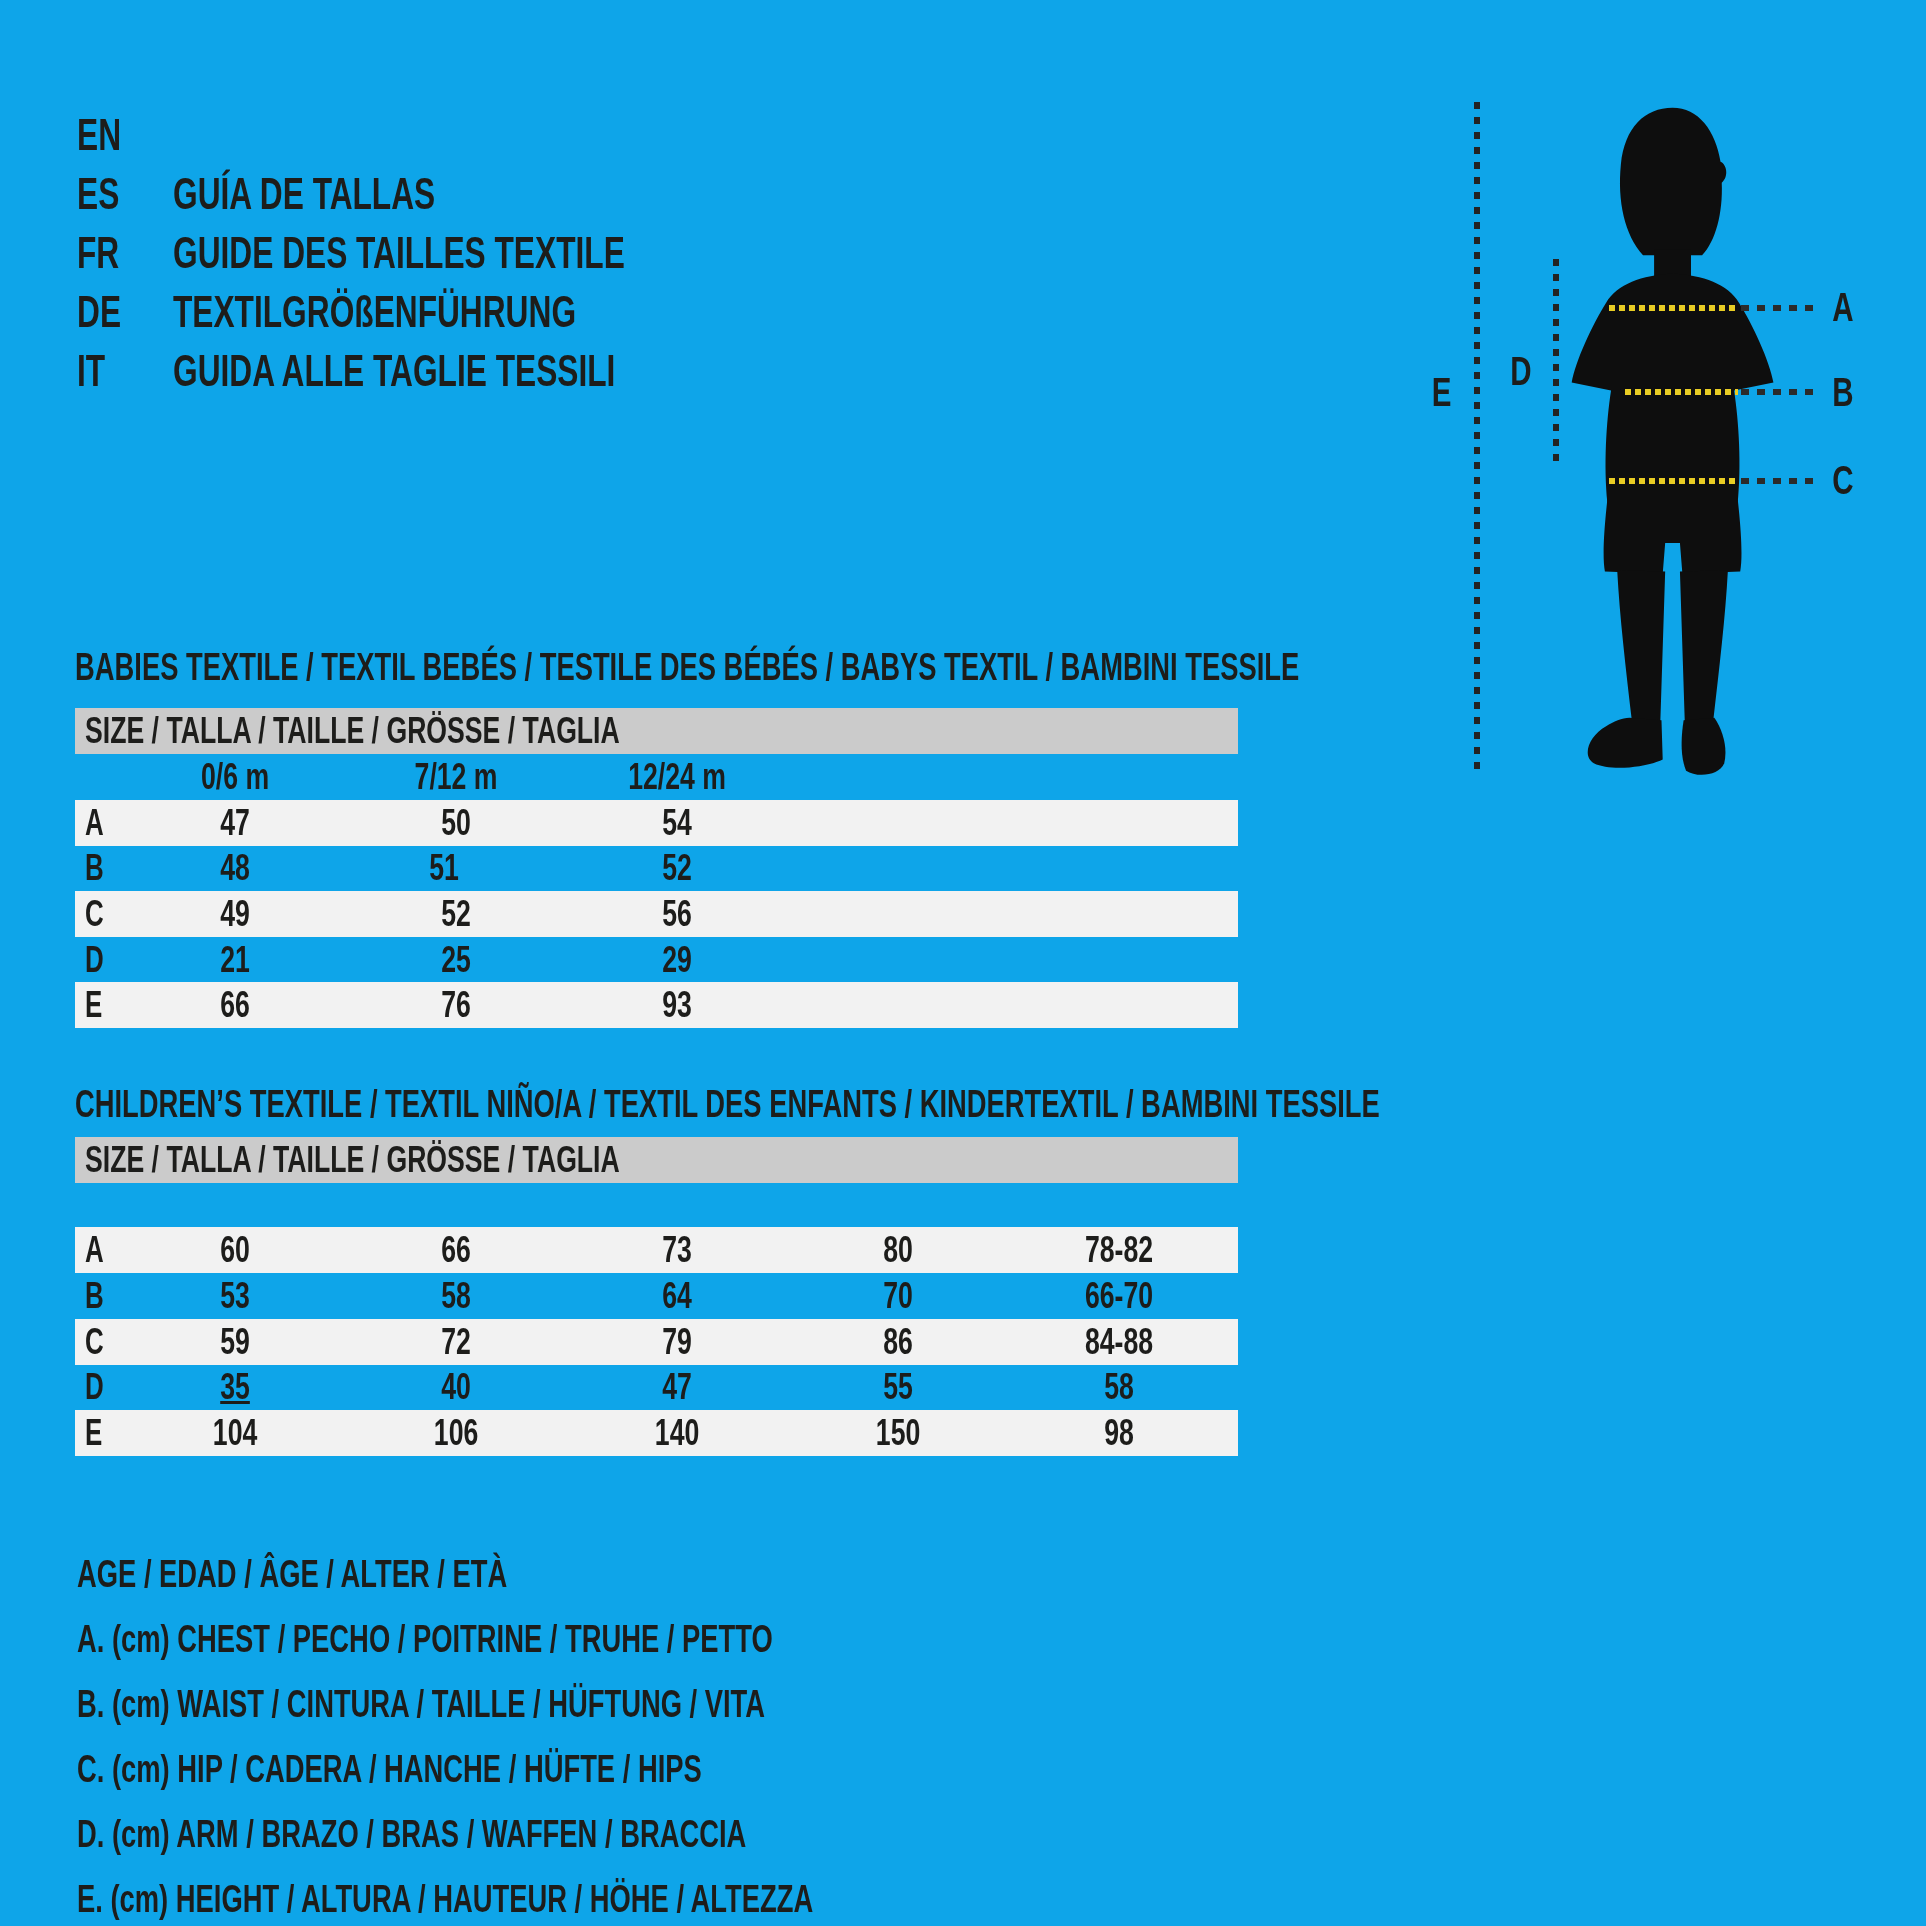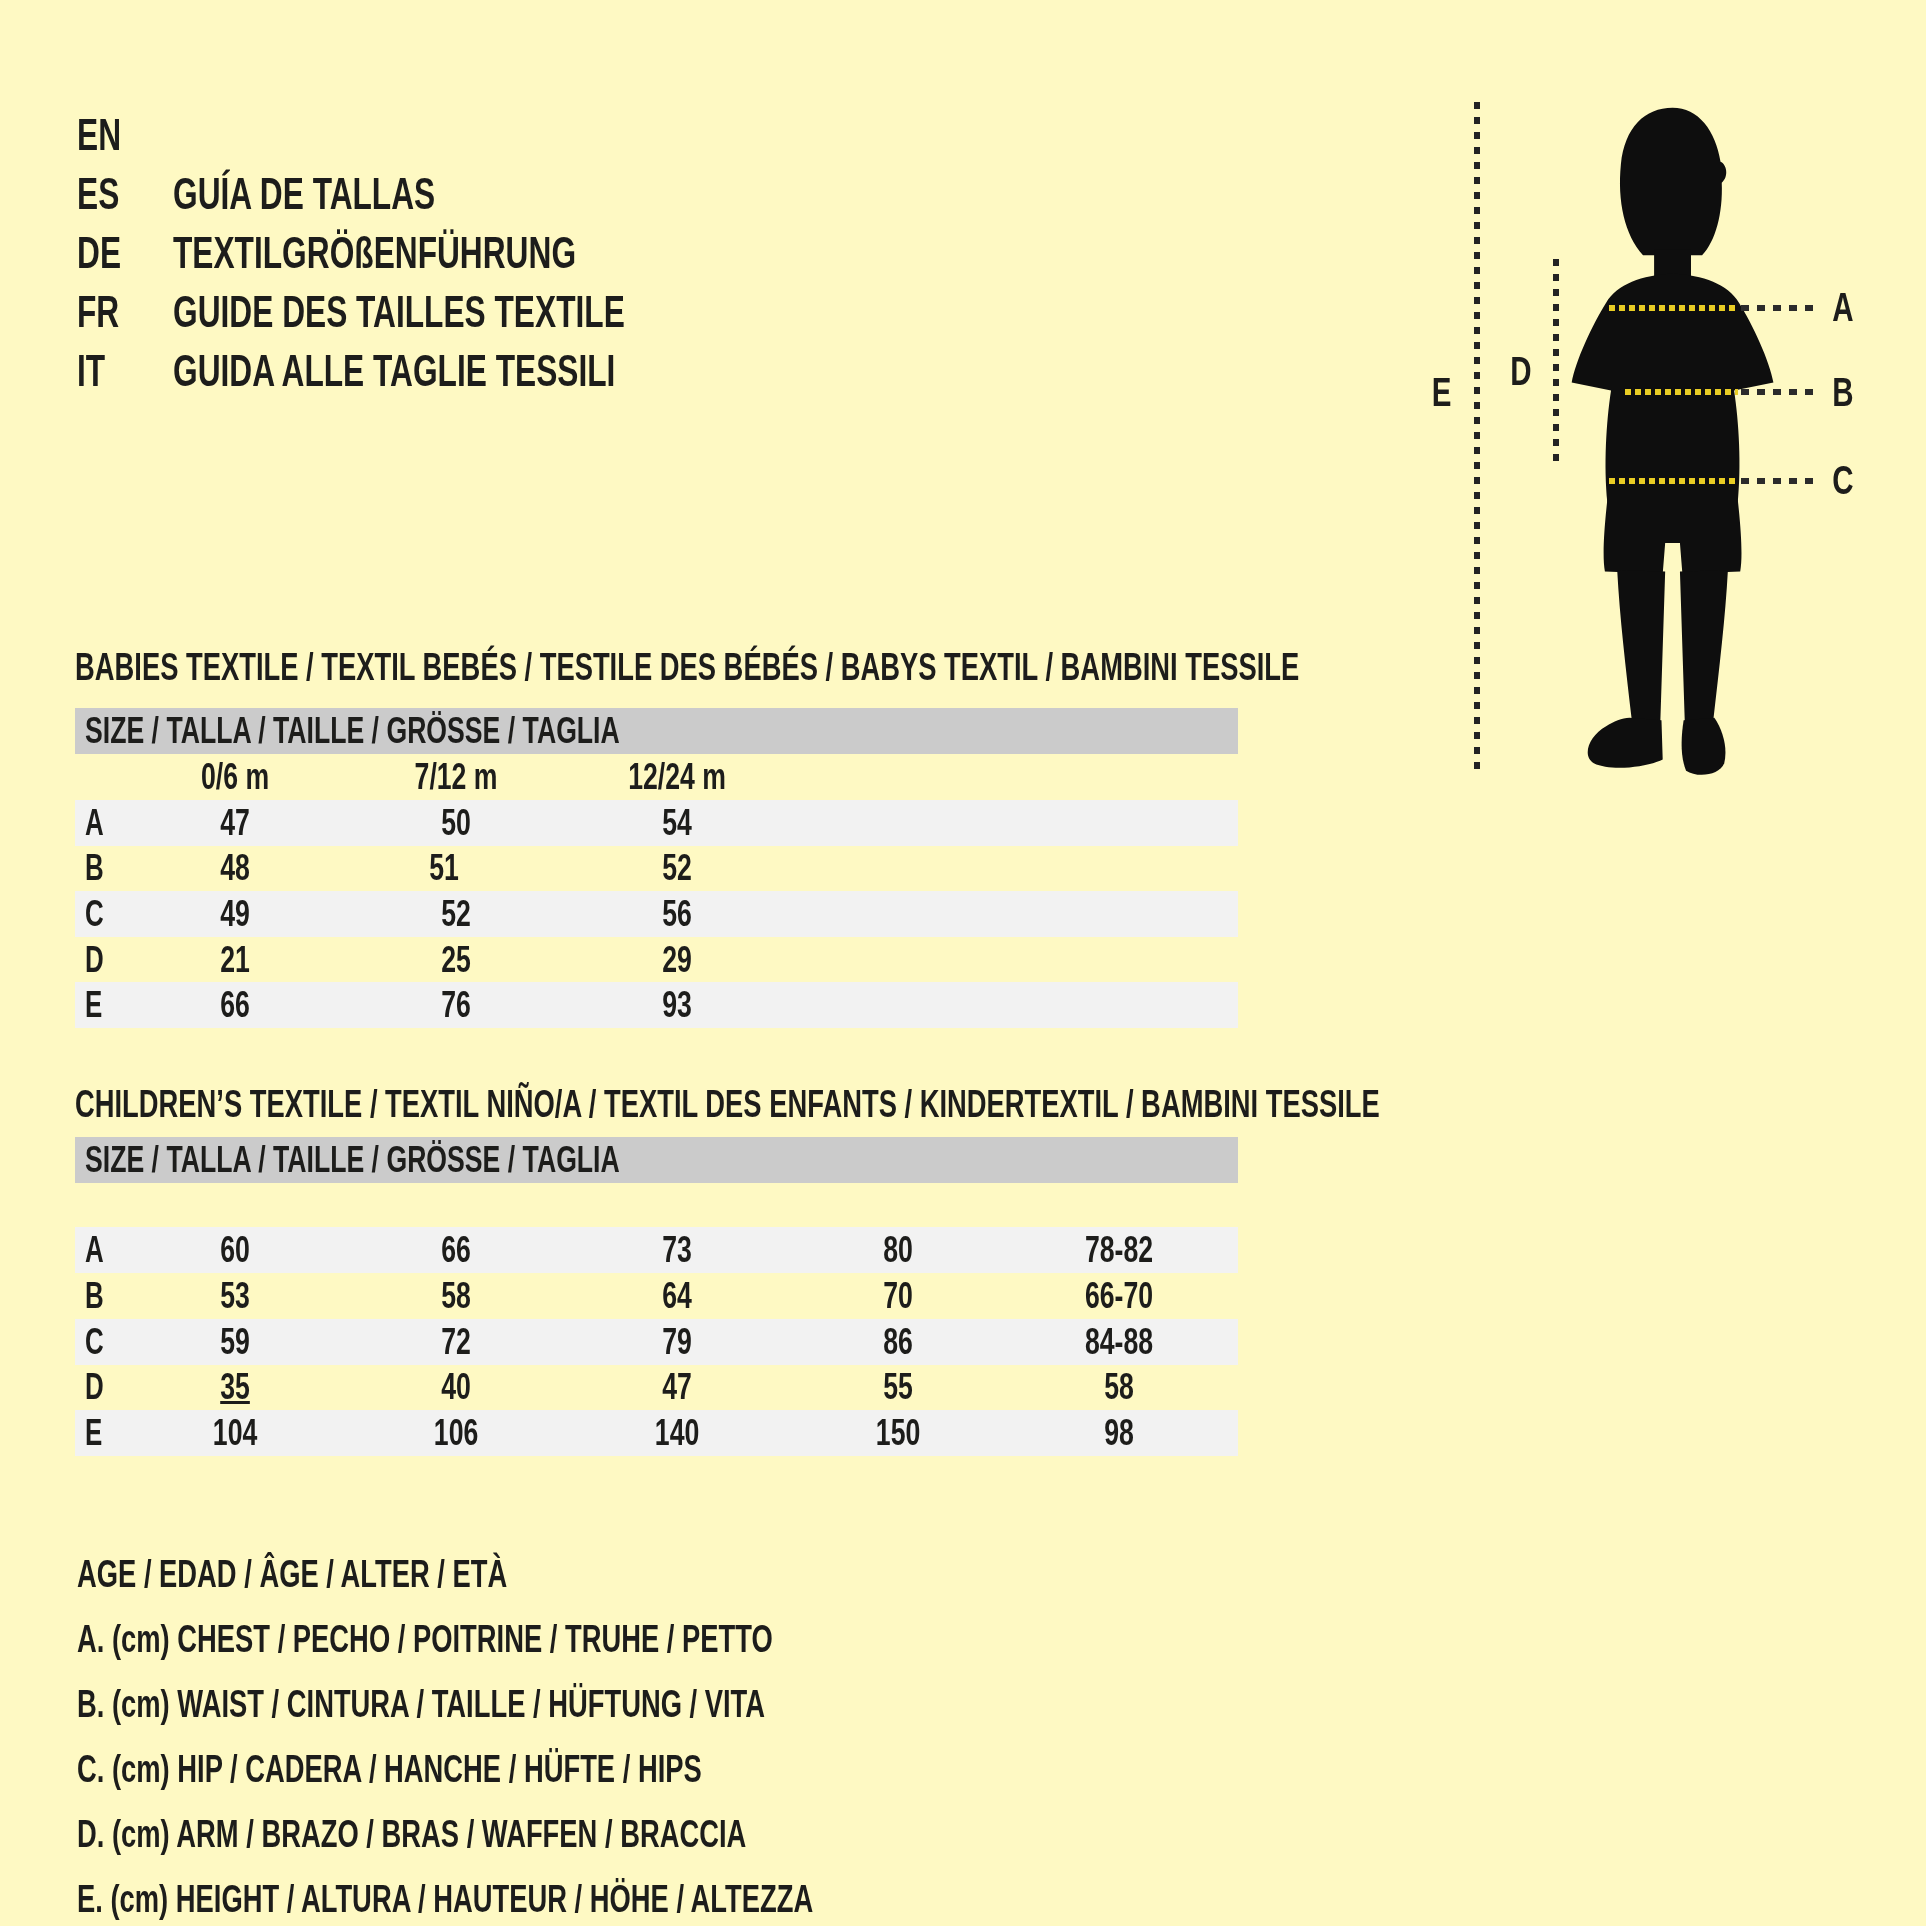--- a/index.html
+++ b/index.html
@@ -1,18 +1,18 @@
 <!DOCTYPE html>
 <html style="font-size:10px"><head>
 <meta charset="utf-8">
 <title>TEXTILE SIZE GUIDE</title>
 <style>
   html,body{margin:0;padding:0;background:#ffffff;}
   .canvas{
-    position:relative;width:1926px;height:1926px;background:#fef9c3;overflow:hidden;
+    position:relative;width:1926px;height:1926px;background:#0ea5e9;overflow:hidden;
     font-family:"Liberation Sans","DejaVu Sans",sans-serif;font-weight:bold;color:#1d1d1b;
   }
   .abs{position:absolute;}
   .cx{display:inline-block;transform:scaleX(0.72);transform-origin:0 50%;white-space:nowrap;}
   
   .hdr{position:absolute;left:77px;top:105px;}
   .hrow{height:59px;display:flex;align-items:center;font-size:44px;}
   .hcode{display:inline-block;width:96px;}
   
   .vdash{position:absolute;width:5.5px;background-image:repeating-linear-gradient(to bottom,#232323 0 7.4px,transparent 7.4px 15px);}
@@ -43,26 +43,26 @@
 
   <div class="hdr">
     <div class="hrow">
       <span class="hcode"><span class="cx">EN</span></span>
     </div>
     <div class="hrow">
       <span class="hcode"><span class="cx">ES</span></span>
       <span><span class="cx">GUÍA DE TALLAS</span></span>
     </div>
     <div class="hrow">
+      <span class="hcode"><span class="cx">FR</span></span>
+      <span><span class="cx">GUIDE DES TAILLES TEXTILE</span></span>
+    </div>
+    <div class="hrow">
       <span class="hcode"><span class="cx">DE</span></span>
       <span><span class="cx">TEXTILGRÖßENFÜHRUNG</span></span>
-    </div>
-    <div class="hrow">
-      <span class="hcode"><span class="cx">FR</span></span>
-      <span><span class="cx">GUIDE DES TAILLES TEXTILE</span></span>
     </div>
     <div class="hrow">
       <span class="hcode"><span class="cx">IT</span></span>
       <span><span class="cx">GUIDA ALLE TAGLIE TESSILI</span></span>
     </div>
   </div>
 
   <div class="vdash" style="left:1474px;top:102px;height:675px;"></div>
   <div class="vdash" style="left:1553px;top:259px;height:209px;"></div>
   <div class="mlabel" style="left:1411px;top:365px;"><span class="cx">E</span></div>

